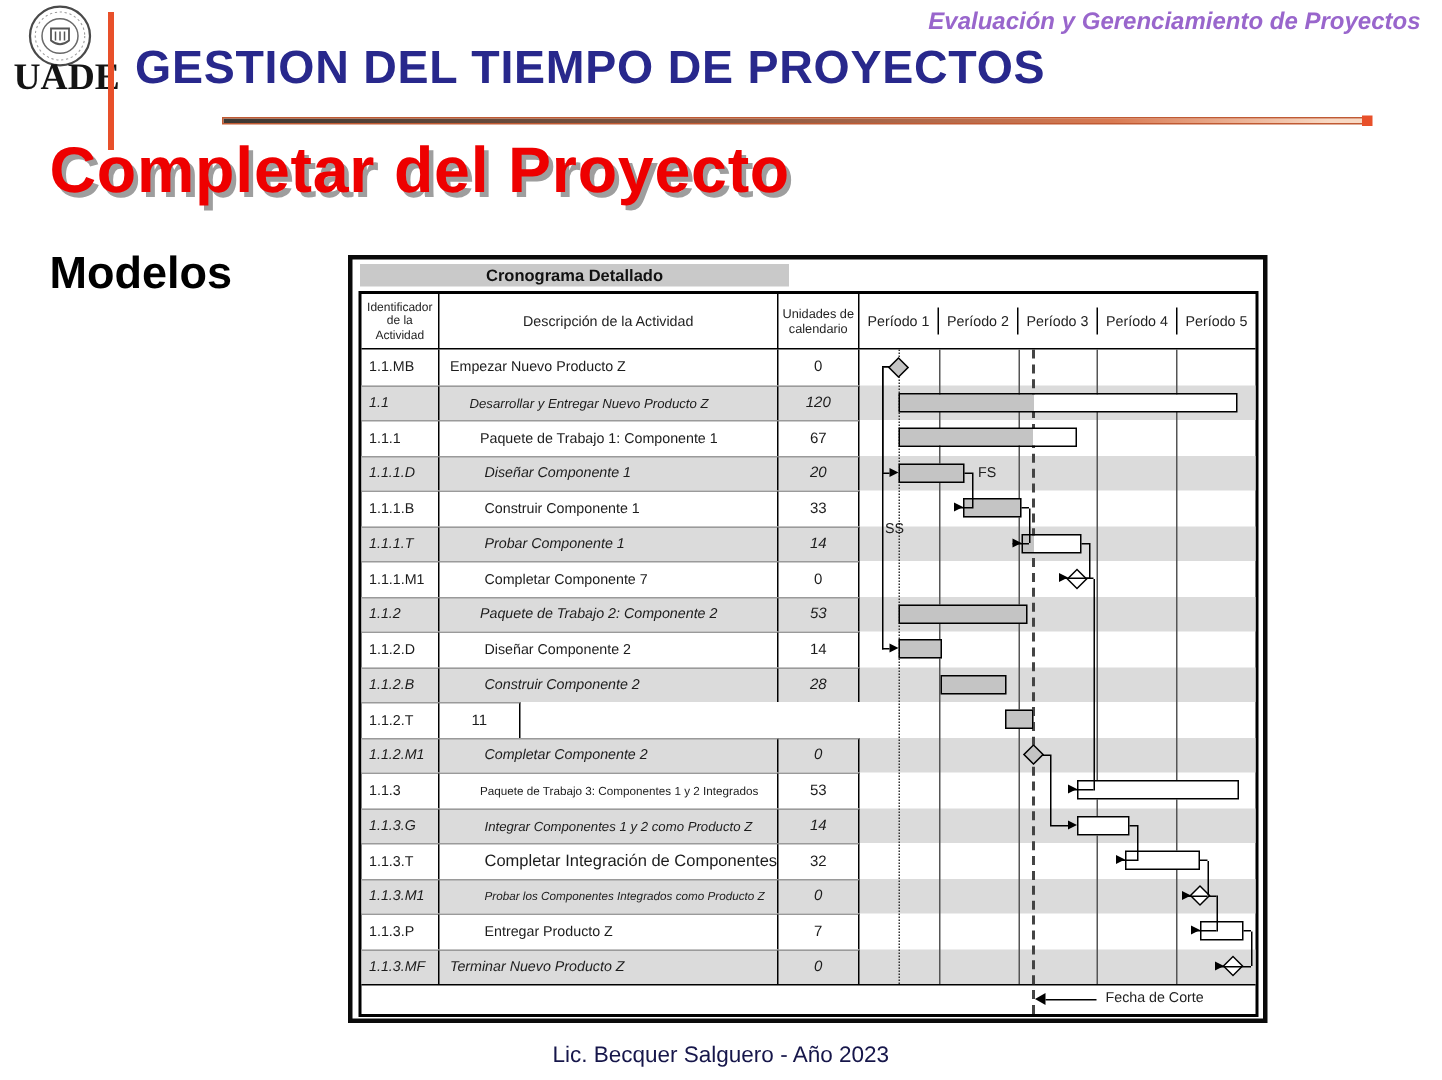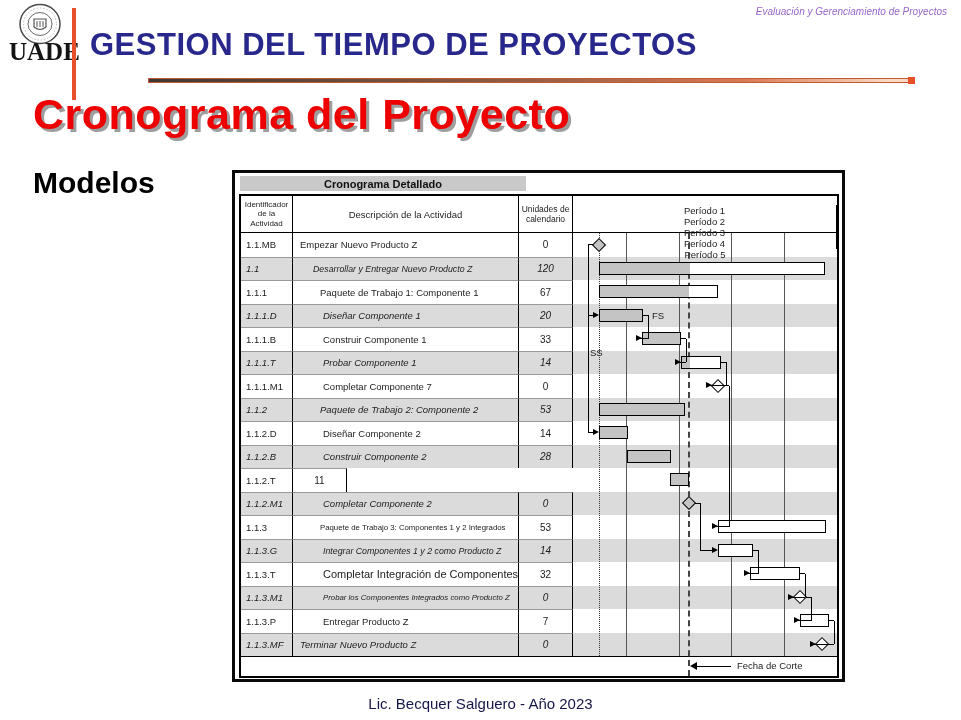--- a/index.html
+++ b/index.html
@@ -4,21 +4,21 @@
 <style>
   html,body{margin:0;padding:0;background:#fff;}
   .slide{position:relative;width:961px;height:720px;background:#fff;overflow:hidden;
          font-family:"Liberation Sans", sans-serif;}
 
   
   .seal{position:absolute;left:18px;top:3px;width:44px;height:42px;}
   .uade-text{position:absolute;left:9px;top:38px;width:62px;text-align:center;
              font-family:"Liberation Serif", serif;font-weight:bold;font-size:25px;color:#141414;}
   .vbar{position:absolute;left:72px;top:8px;width:4px;height:92px;background:#E8502A;}
-  .course{position:absolute;right:14px;top:6px;font-size:10px;font-weight:normal;font-style:italic;
+  .course{position:absolute;right:14px;top:6px;font-size:16px;font-weight:bold;font-style:italic;
           color:#9966CC;}
   .head-title{position:absolute;left:90px;top:27px;font-size:31px;font-weight:bold;color:#28288C;
               letter-spacing:0.5px;text-align:right;}
   .rule{position:absolute;left:148px;top:78px;width:762px;height:5px;box-sizing:border-box;
         background:linear-gradient(to right,#3C3833,#8A5A43 45%,#D97A52 78%,#F8D9C4 97%);
         border:1px solid #C05A33;}
   .rule-cap{position:absolute;left:908px;top:77px;width:7px;height:7px;background:#E8502A;}
 
   
   .slide-title{position:absolute;left:33px;top:90px;font-size:43px;font-weight:bold;color:#EE0000;
@@ -37,21 +37,21 @@
        background:#fff;}
   .thead{display:flex;height:37px;box-sizing:border-box;border-bottom:1px solid #000;}
   .th{box-sizing:border-box;display:flex;align-items:center;justify-content:center;text-align:center;
       border-right:1px solid #000;color:#222;white-space:normal;}
   .th-id{width:52px;font-size:8px;line-height:1.2;}
   .th-desc{width:226px;font-size:9.5px;}
   .th-units{width:54px;font-size:8.5px;line-height:1.2;}
   .th-tl{flex:1;flex-direction:column;border-right:none;align-items:stretch;}
   .tl-label{height:18px;box-sizing:border-box;border-bottom:1px solid #000;display:flex;
             align-items:center;justify-content:center;font-size:9.5px;}
-  .tl-periods{height:18px;display:flex;flex-direction:column;}
+  .tl-periods{height:18px;display:flex;}
   .pcell{flex:1;box-sizing:border-box;border-right:1px solid #000;display:flex;align-items:center;
          justify-content:center;font-size:9.5px;color:#222;}
   .pcell:last-child{border-right:none;}
 
   .trow{display:flex;height:23.5px;box-sizing:border-box;}
   .trow.band{background:#DBDBDB;font-style:italic;}
   .cell{box-sizing:border-box;display:flex;align-items:center;overflow:hidden;white-space:nowrap;
         color:#1c1c1c;}
   .c-id{width:52px;border-right:1px solid #000;padding-left:5px;font-size:9.5px;}
   .c-desc{width:226px;border-right:1px solid #000;}
@@ -91,21 +91,21 @@
       <path d="M19 18 v6 M22 18 v6 M25 18 v6" stroke="#555" stroke-width="1"></path>
     </svg>
   </div>
   <div class="uade-text">UADE</div>
   <div class="vbar"></div>
   <div class="course">Evaluación y Gerenciamiento de Proyectos</div>
   <div class="head-title">GESTION DEL TIEMPO DE PROYECTOS</div>
   <div class="rule"></div>
   <div class="rule-cap"></div>
 
-  <div class="slide-title">Cronograma del Proyecto</div>
+  <div class="slide-title">Completar del Proyecto</div>
   <div class="slide-subtitle">Modelos</div>
 
   <div class="fig">
     <div class="fig-strip">Cronograma Detallado</div>
     <div class="tbl">
       <div class="thead">
         <div class="th th-id">Identificador de la Actividad</div>
         <div class="th th-desc">Descripción de la Actividad</div>
         <div class="th th-units">Unidades de calendario</div>
         <div class="th th-tl">

